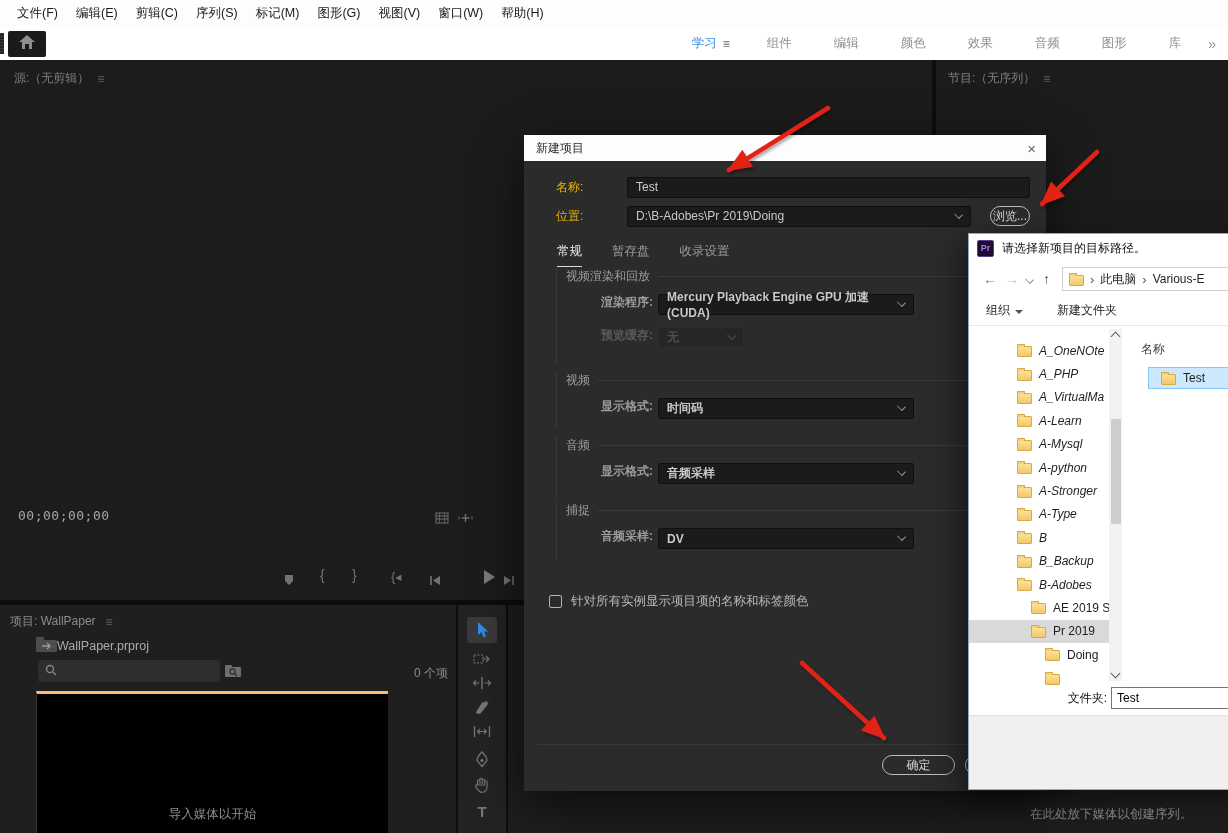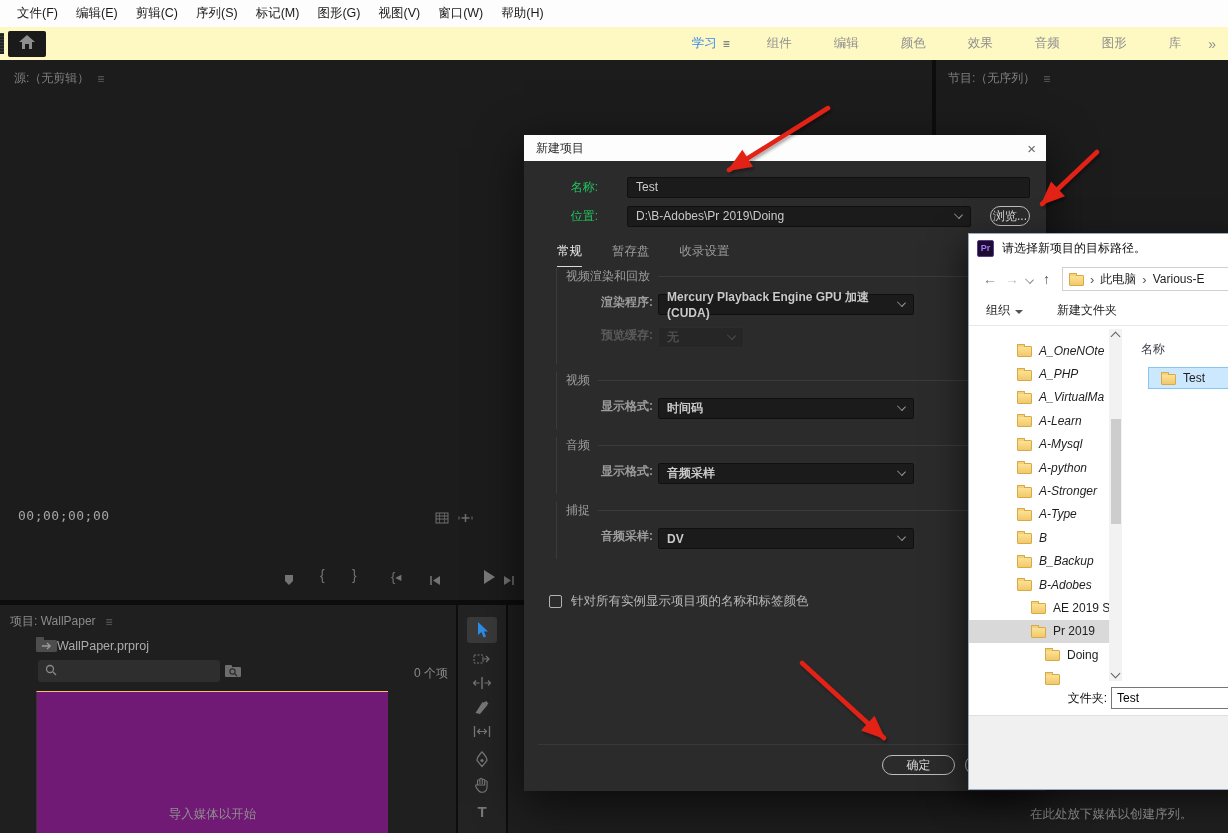--- a/index.html
+++ b/index.html
@@ -6,21 +6,21 @@
   .stage{position:relative;width:1228px;height:833px;background:#0d0d0d;overflow:hidden;
          font-family:"Liberation Sans","DejaVu Sans",sans-serif;-webkit-font-smoothing:antialiased;}
   .stage *{box-sizing:border-box;}
 
   
   .menubar{position:absolute;left:0;top:0;width:100%;height:27px;background:#fdfdfd;
            display:flex;align-items:center;padding-left:8px;}
   .menubar .mi{font-size:12.5px;color:#1a1a1a;padding:0 9px;white-space:nowrap;}
 
   
-  .appbar{position:absolute;left:0;top:27px;width:100%;height:33px;background:#fef9c3;}
+  .appbar{position:absolute;left:0;top:27px;width:100%;height:33px;background:#ffffff;}
   .grip{position:absolute;left:0;top:6px;width:4px;height:21px;
         background:repeating-linear-gradient(#3a3a3a 0 1px,#232323 1px 3px);}
   .home-btn{position:absolute;left:8px;top:4px;width:38px;height:26px;background:#1a1a1a;
             border-radius:2px;display:flex;align-items:center;justify-content:center;}
   .ws-tabs{position:absolute;right:2px;top:0;height:33px;display:flex;align-items:center;}
   .ws-tab{font-size:12.5px;color:#8f8f8f;margin:0 21px;white-space:nowrap;}
   .ws-tab.active{color:#3a8ceb;margin-right:6px;}
   .ws-menu{color:#566370;font-size:12px;margin-right:16px;}
   .ws-overflow{color:#8f8f8f;font-size:14px;margin:0 10px 0 6px;}
 
@@ -38,41 +38,41 @@
 
   .prj-panel{left:0;top:605px;width:456px;height:228px;background:#1f1f1f;}
   .prj-tab{position:absolute;left:10px;top:8px;font-size:12px;color:#8a8a8a;display:flex;gap:10px;align-items:center;}
   .prj-file{position:absolute;left:36px;top:31px;display:flex;align-items:center;}
   .prj-file .nm{font-size:12.5px;color:#ababab;}
   .searchbox{position:absolute;left:38px;top:55px;width:182px;height:22px;background:#2e2e2e;
              border-radius:3px;display:flex;align-items:center;padding-left:7px;gap:6px;}
   .searchbox input{background:transparent;border:none;outline:none;color:#ccc;font-size:12px;width:140px;}
   .findfolder{position:absolute;left:224px;top:58px;}
   .prj-count{position:absolute;right:8px;top:60px;font-size:12px;color:#8a8a8a;}
-  .prj-list{position:absolute;left:36px;top:86px;width:352px;height:142px;background:#701a75;
-            border-top:1px solid #fdba74;border-left:1px solid #353535;}
+  .prj-list{position:absolute;left:36px;top:86px;width:352px;height:142px;background:#000000;
+            border-top:3px solid #fdba74;border-left:1px solid #353535;}
   .prj-empty{position:absolute;left:0;right:0;bottom:10px;text-align:center;font-size:12.5px;color:#8f8f8f;}
 
   .tools-panel{left:458px;top:605px;width:48px;height:228px;background:#232323;}
   .tool{position:absolute;left:50%;transform:translateX(-50%);display:flex;align-items:center;justify-content:center;}
   .tool-active{width:30px;height:26px;background:#3a3a3a;border-radius:3px;}
   .ttype{font-size:15px;color:#777;font-weight:bold;}
 
   .tl-panel{left:508px;top:605px;width:720px;height:228px;background:#1e1e1e;}
   .tl-hint{position:absolute;left:1030px;top:806px;font-size:12.5px;color:#8f8f8f;z-index:5;}
 
   
   .npd{position:absolute;left:524px;top:135px;width:522px;height:656px;background:#2b2b2b;
        box-shadow:0 12px 44px rgba(0,0,0,.65);z-index:10;}
   .npd-title{position:absolute;left:0;top:0;width:100%;height:26px;background:#fdfdfd;
              display:flex;align-items:center;justify-content:space-between;padding:0 10px 0 12px;}
   .npd-title .t{font-size:12px;color:#2e2e2e;}
   .npd-close{color:#666;font-size:15px;line-height:15px;}
   .frow{position:absolute;left:20px;right:16px;height:21px;display:flex;align-items:center;}
-  .flabel{width:57px;text-align:center;font-size:12px;color:#22c55e;margin-right:7px;flex:none;}
+  .flabel{width:57px;text-align:left;font-size:12px;color:#eab308;margin-right:7px;flex:none;}
   .dkinput{flex:1;height:21px;background:#1b1b1b;border:1px solid #101010;border-radius:2px;
            color:#cdcdcd;font-size:12px;padding:0 8px;outline:none;}
   .dkselect{height:21px;background:#1b1b1b;border:1px solid #101010;border-radius:2px;color:#c9c9c9;
             font-size:12px;display:flex;align-items:center;justify-content:space-between;padding:2px 8px;}
   .chev{width:7px;height:7px;border-right:1.5px solid #9a9a9a;border-bottom:1.5px solid #9a9a9a;
         transform:rotate(45deg) scaleY(.8);margin-top:-4px;flex:none;}
   .pillbtn{height:20px;border:1px solid #bdbdbd;border-radius:11px;color:#d6d6d6;font-size:12px;
            display:flex;align-items:center;justify-content:center;background:transparent;}
   .npd-tabs{position:absolute;left:33px;top:108px;display:flex;}
   .npd-tab{margin-right:30px;font-size:12.5px;color:#9a9a9a;padding-bottom:6px;}

